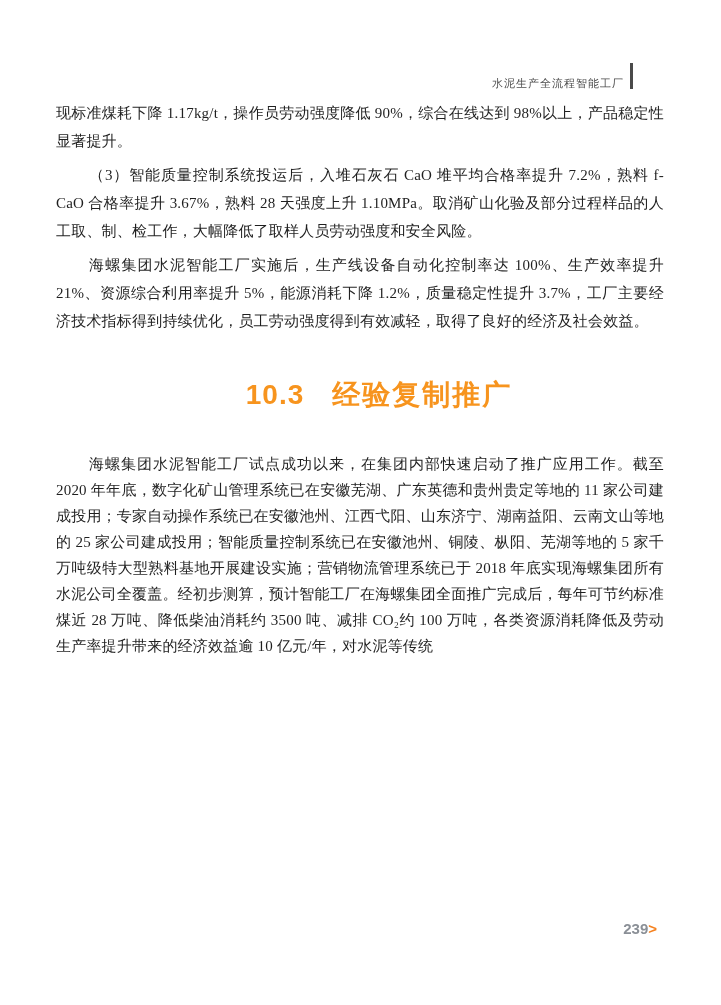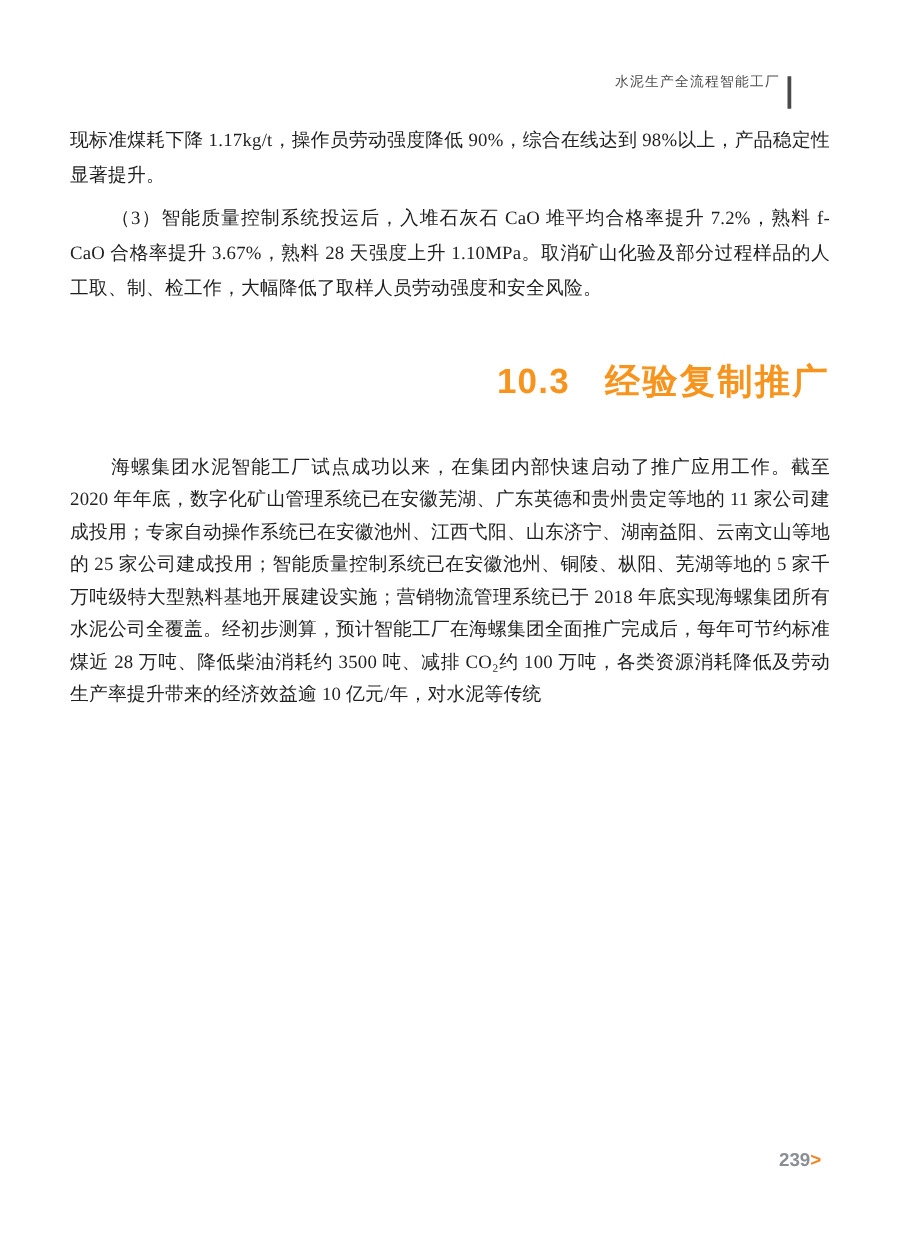--- a/index.html
+++ b/index.html
@@ -16,21 +16,21 @@
     font-family: "Liberation Serif", "DejaVu Serif", serif;
   }
 
   
   .page-header {
     position: absolute;
     top: 61px;
     right: 88px;
     height: 28px;
     display: flex;
-    align-items: flex-start;
+    align-items: flex-end;
     margin-left: 44px;
   }
   .page-header .header-title {
     font-family: "Liberation Sans", "DejaVu Sans", sans-serif;
     font-size: 11px;
     color: #4d4d4d;
     letter-spacing: 1px;
     line-height: 1;
     white-space: nowrap;
   }
@@ -66,21 +66,21 @@
   }
 
   
   .section-heading {
     margin: 42px 0 38px 0;
     padding-left: 38px;
     font-family: "Liberation Sans", "DejaVu Sans", sans-serif;
     font-size: 28px;
     line-height: 36px;
     color: #F7941E;
-    text-align: right;
+    text-align: center;
     text-indent: 0;
     font-weight: 400;
   }
   .section-heading .heading-number {
     font-weight: 600;
     letter-spacing: 1px;
     margin-right: 20px;
   }
   .section-heading .heading-title {
     font-weight: 700;
@@ -115,20 +115,21 @@
     <span class="header-bar"></span>
   </div>
 
   <div class="content">
 
     <p class="para no-indent">现标准煤耗下降 1.17kg/t，操作员劳动强度降低 90%，综合在线达到 98%以上，产品稳定性显著提升。</p>
 
     <p class="para">（3）智能质量控制系统投运后，入堆石灰石 CaO 堆平均合格率提升 7.2%，熟料 f-CaO 合格率提升 3.67%，熟料 28 天强度上升 1.10MPa。取消矿山化验及部分过程样品的人工取、制、检工作，大幅降低了取样人员劳动强度和安全风险。</p>
 
 
+    <p class="para">海螺集团水泥智能工厂实施后，生产线设备自动化控制率达 100%、生产效率提升 21%、资源综合利用率提升 5%，能源消耗下降 1.2%，质量稳定性提升 3.7%，工厂主要经济技术指标得到持续优化，员工劳动强度得到有效减轻，取得了良好的经济及社会效益。</p>
 
     <h2 class="section-heading">
       <span class="heading-number">10.3</span>
       <span class="heading-title">经验复制推广</span>
     </h2>
 
 
     <p class="para last">海螺集团水泥智能工厂试点成功以来，在集团内部快速启动了推广应用工作。截至 2020 年年底，数字化矿山管理系统已在安徽芜湖、广东英德和贵州贵定等地的 11 家公司建成投用；专家自动操作系统已在安徽池州、江西弋阳、山东济宁、湖南益阳、云南文山等地的 25 家公司建成投用；智能质量控制系统已在安徽池州、铜陵、枞阳、芜湖等地的 5 家千万吨级特大型熟料基地开展建设实施；营销物流管理系统已于 2018 年底实现海螺集团所有水泥公司全覆盖。经初步测算，预计智能工厂在海螺集团全面推广完成后，每年可节约标准煤近 28 万吨、降低柴油消耗约 3500 吨、减排 CO₂约 100 万吨，各类资源消耗降低及劳动生产率提升带来的经济效益逾 10 亿元/年，对水泥等传统</p>
 
   </div>

